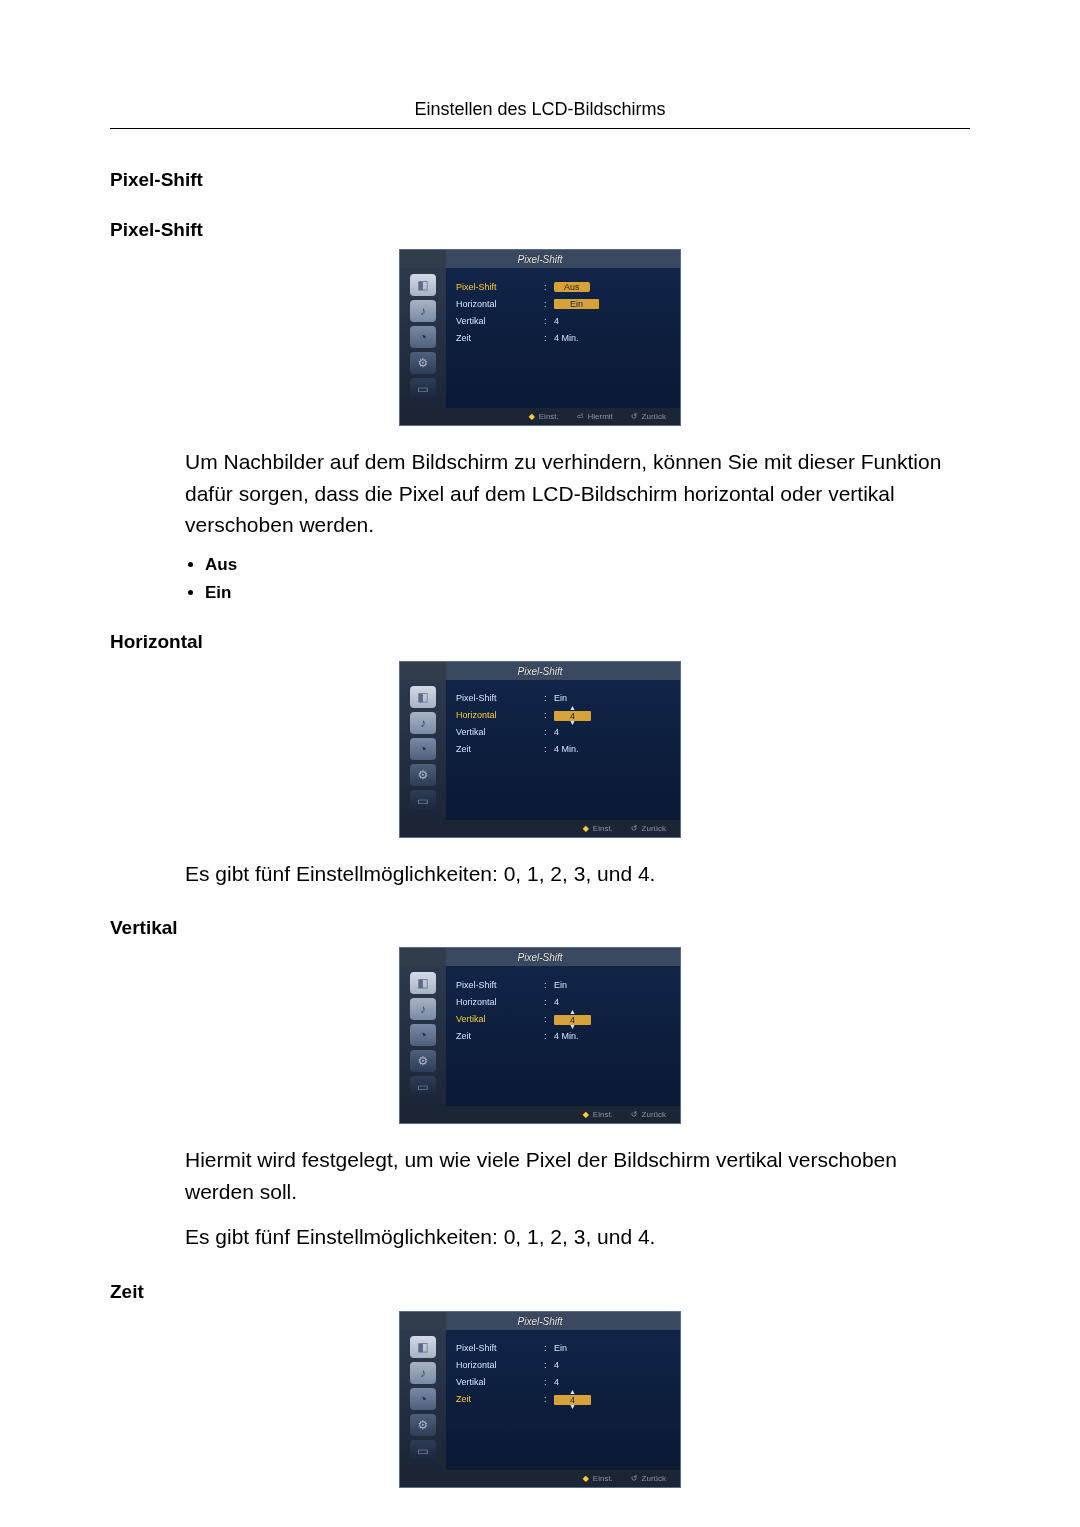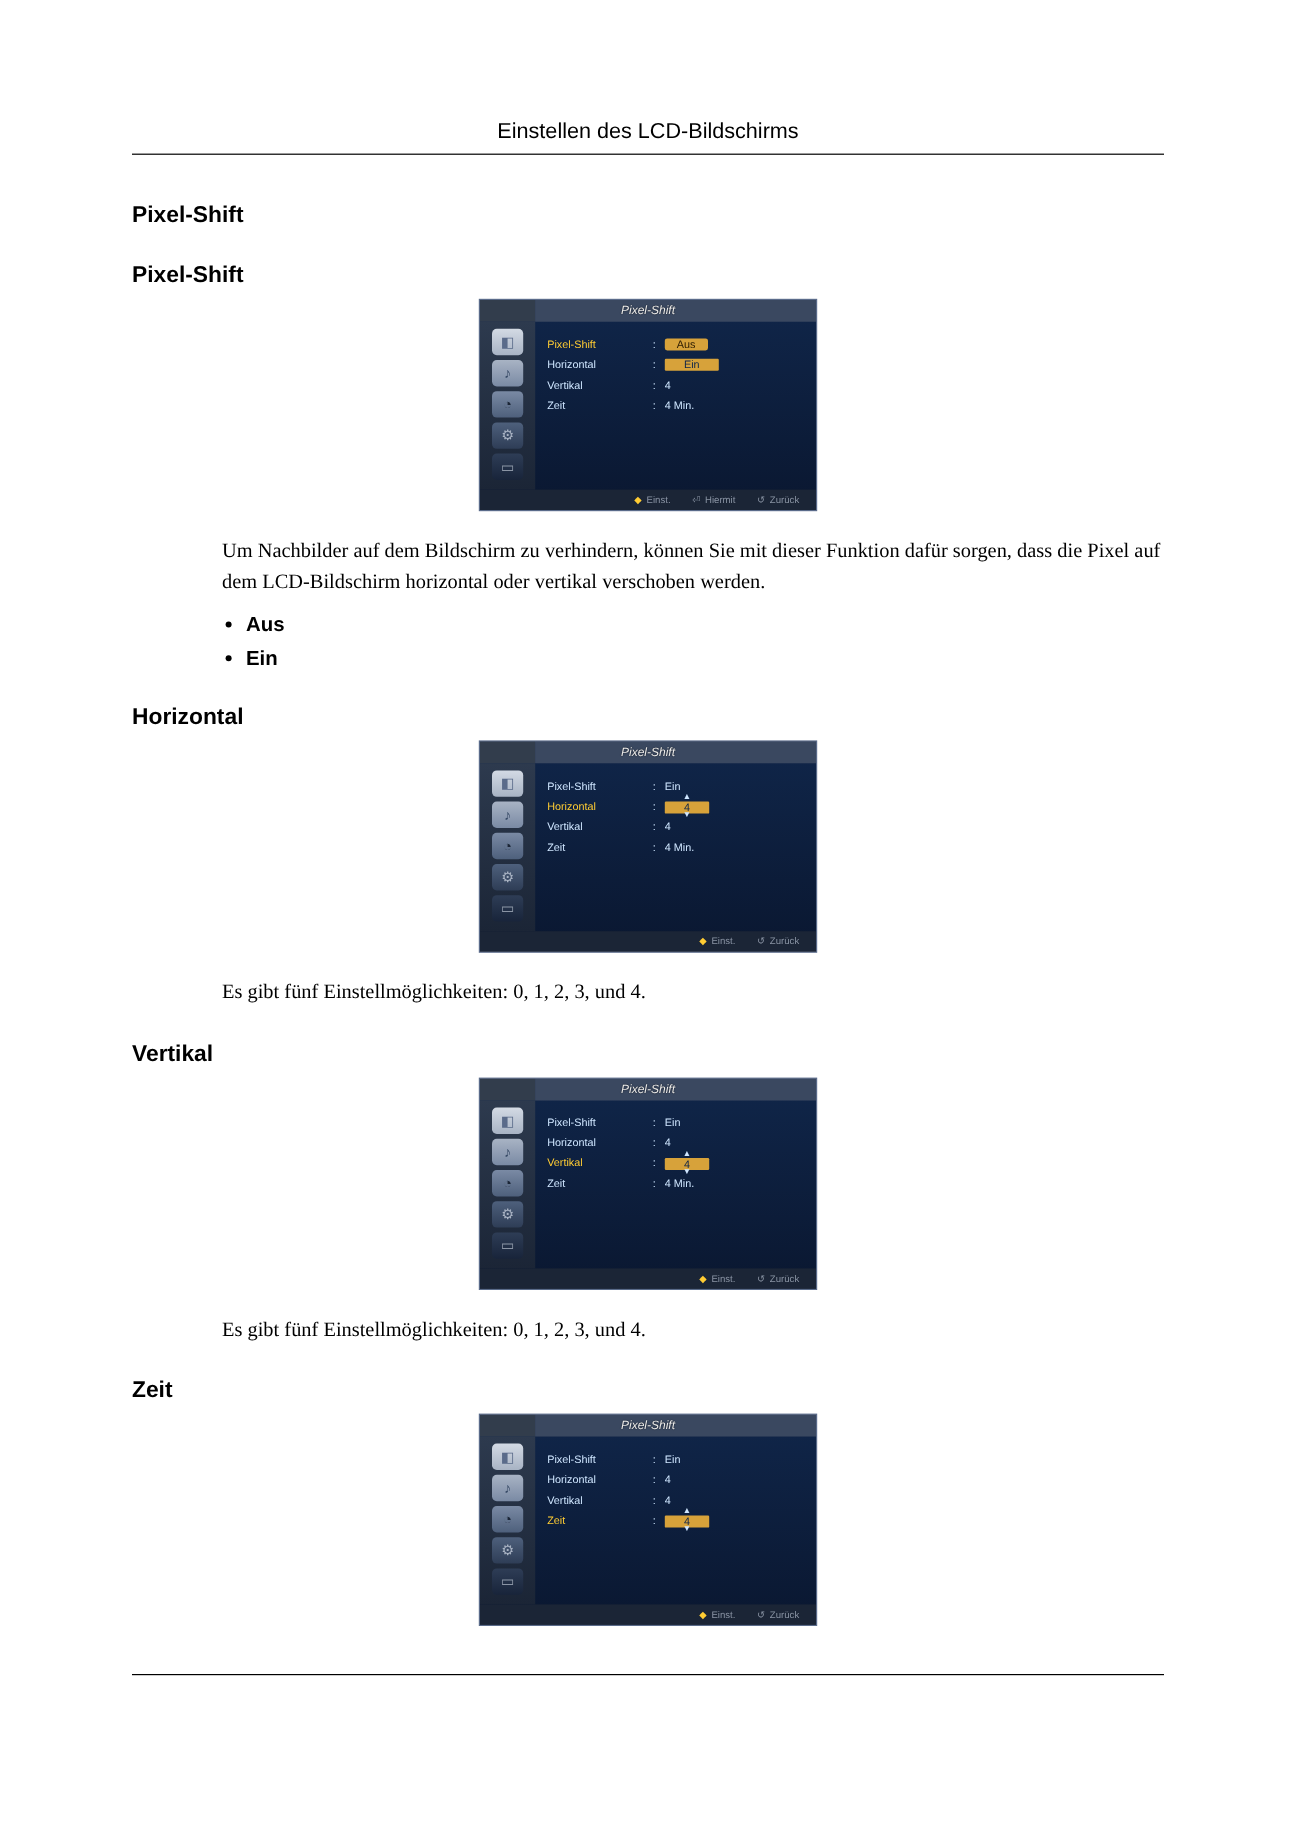--- a/index.html
+++ b/index.html
@@ -19,24 +19,23 @@
     padding-bottom: 8px;
     border-bottom: 1px solid #000;
     margin-bottom: 40px;
   }
   .section-heading {
     font-size: 19px;
     font-weight: bold;
     margin: 28px 0 8px 0;
   }
   .body-text {
-    font-size: 17px;
+    font-size: 21px;
     line-height: 1.5;
     margin: 14px 0 14px 75px;
-    font-family: Liberation Serif, serif;
   }
   ul.opts {
     margin: 10px 0 10px 95px;
     padding: 0;
     list-style: disc;
   }
   ul.opts li {
     font-size: 17px;
     font-weight: bold;
     margin: 8px 0;
@@ -336,20 +335,21 @@
             <span>Einst.</span>
           </span>
         <span>
             <span>↺</span>
             <span>Zurück</span>
           </span>
       </div>
     </div>
   </div>
 
+  <div class="body-text">Hiermit wird festgelegt, um wie viele Pixel der Bildschirm vertikal verschoben werden soll.</div>
   <div class="body-text">Es gibt fünf Einstellmöglichkeiten: 0, 1, 2, 3, und 4.</div>
 
   <div class="section-heading">Zeit</div>
 
   <div class="osd-wrap">
     <div class="osd">
       <div class="osd-top">
           <div class="osd-top-left"></div>
           <div class="osd-top-bar"></div>
         </div>

